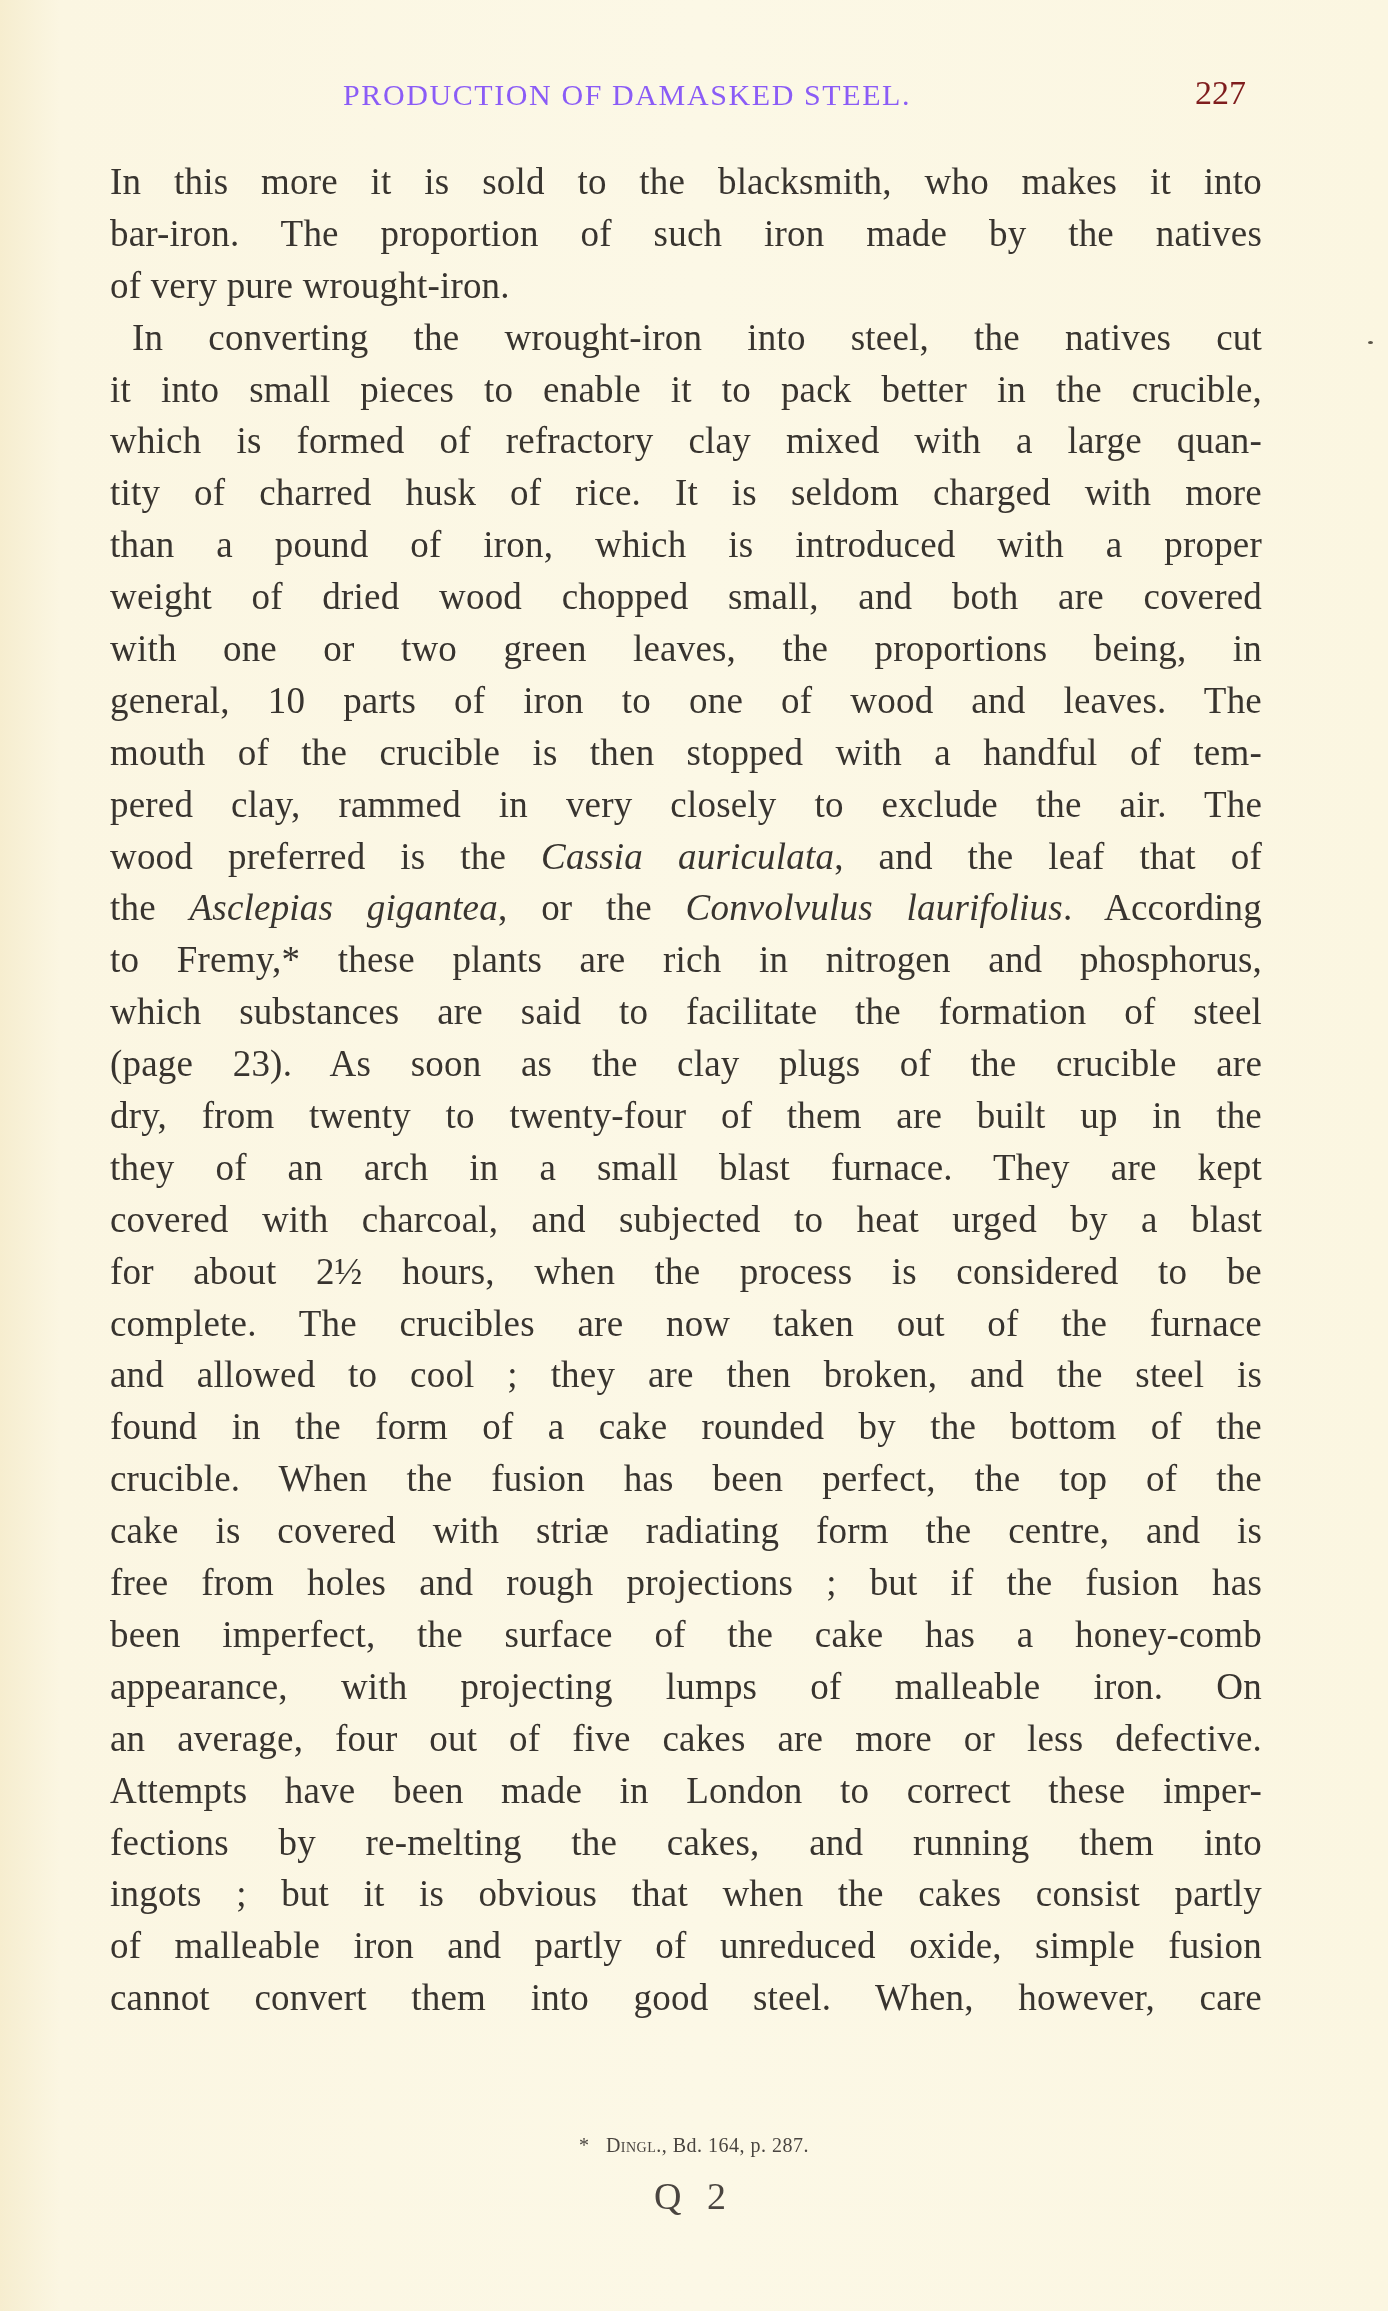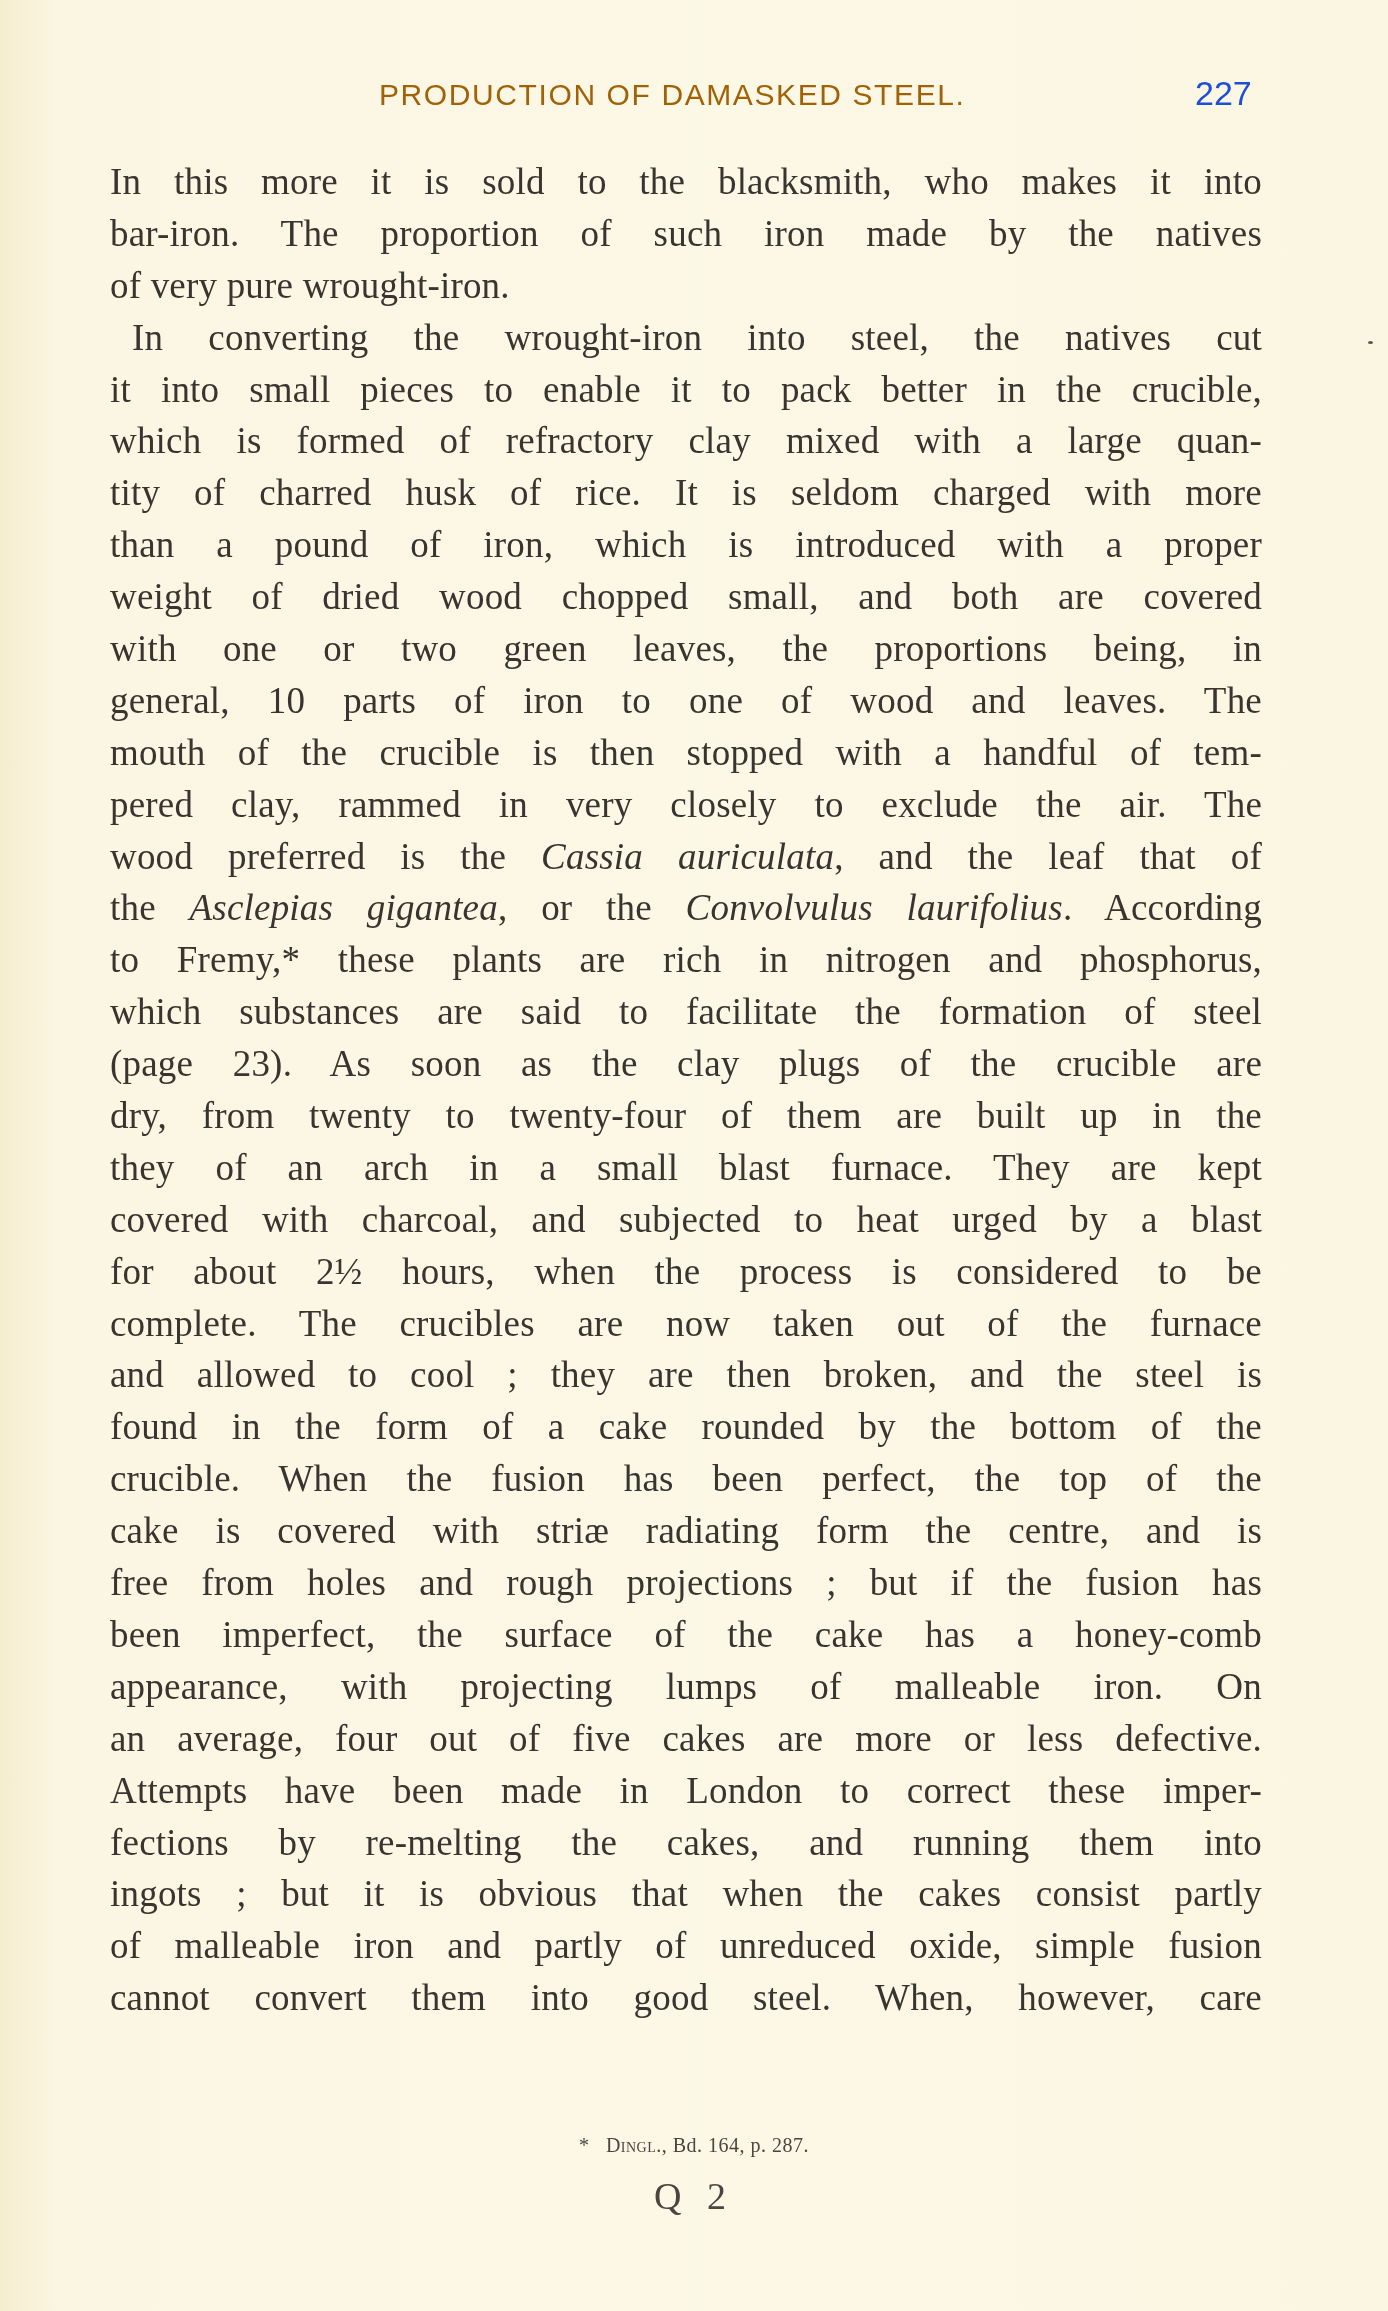--- a/index.html
+++ b/index.html
@@ -19,34 +19,33 @@
     .page {
       position: absolute;
       left: 0; top: 0;
       width: 1388px;
       height: 2311px;
     }
     .running-head {
       position: absolute;
       top: 78px;
       left: 343px;
-      font-family: Liberation Sans, sans-serif;
+      font-family: Liberation Serif, serif;
       font-size: 30px;
       letter-spacing: 1.6px;
-      color: #a16207;
+      color: #8b5cf6;
       white-space: nowrap;
-      margin-left: 36px;
     }
     .page-number {
       position: absolute;
       top: 74px;
       left: 1195px;
-      font-family: Liberation Sans, sans-serif;
+      font-family: Liberation Serif, serif;
       font-size: 34px;
-      color: #1d4ed8;
+      color: #7f1d1d;
     }
     .body-text {
       position: absolute;
       left: 110px;
       top: 156px;
       width: 1152px;
     }
     .line {
       height: 51.9px;
       font-family: "Liberation Serif", "DejaVu Serif", serif;

